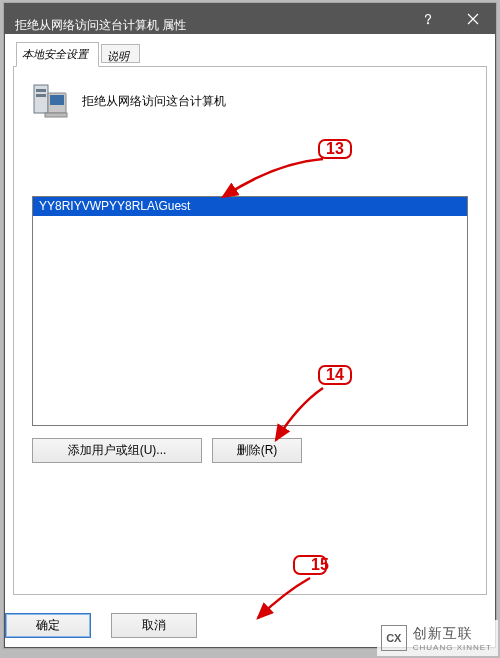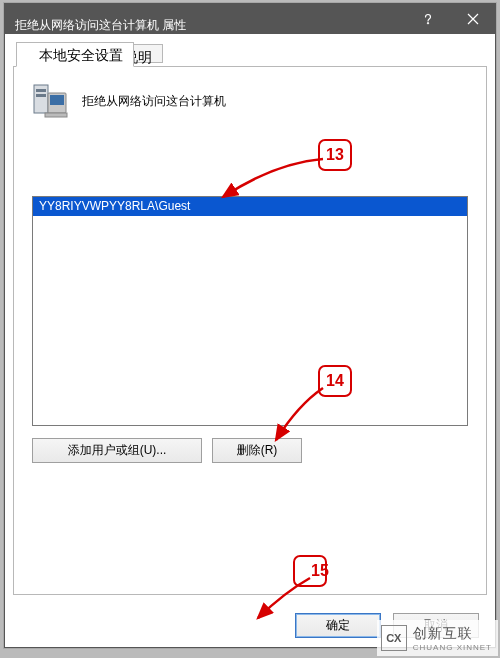--- a/index.html
+++ b/index.html
@@ -16,21 +16,21 @@
   .titlebar .spacer { flex: 1; }
   .titlebar .btn { width: 45px; height: 30px; display: flex; align-items: center; justify-content: center; }
   .titlebar .btn svg { stroke: #fff; }
   .client {
     position: absolute; left: 0; top: 30px; right: 0; bottom: 0; background: #fff;
     padding: 8px 8px 0 8px;
   }
   .tabs { position: relative; height: 26px; }
   .tab {
     position: absolute; top: 0; height: 25px; background: #fff; border: 1px solid #b8b8b8;
-    font-size: 14px; padding: 4px 10px 0 22px;
+    font-size: 11px; padding: 4px 10px 0 5px; font-style: italic;
   }
   .tab.t1 { left: 3px; z-index: 3; border-bottom-color: #fff; background:#fff; }
   .tab.t2 { left: 88px; z-index: 1; top:2px; height:19px; background:#f4f4f4;}
   .tabpane {
     position: absolute; left: 8px; right: 8px; top: 32px; bottom: 52px;
     border: 1px solid #b8b8b8; background: #fff; padding: 14px 18px;
   }
   .policy-head { display: flex; align-items: center; gap: 14px; margin-bottom: 20px; }
   .policy-icon { width: 36px; height: 40px; position: relative; }
   .policy-title { font-size: 12px; }
@@ -45,28 +45,28 @@
   .btnrow { margin-top: 12px; display: flex; gap: 10px; }
   .winbtn {
     border: 1px solid #9f9f9f; background: linear-gradient(#f5f5f5,#e9e9e9);
     font-size: 12px; height: 25px; display:flex; align-items:center; justify-content:center;
     padding: 0 4px;
   }
   .winbtn.w170 { width: 170px; }
   .winbtn.w90 { width: 90px; }
   .footer {
     position: absolute; left: 0; right: 0; bottom: 0; height: 44px;
-    display: flex; justify-content: flex-end; align-items: center; gap: 12px;
+    display: flex; align-items: center; gap: 20px;
     padding-right: 16px;
   }
   .footer .winbtn { width: 86px; }
   .footer .winbtn.default { border: 1px solid #3a76c5; box-shadow: 0 0 0 1px #8ab8ea inset;}
   
   .callout {
-    position: absolute; width: 34px; height: 32px; border: 2px solid #d60000; border-radius: 7px;
+    position: absolute; width: 34px; height: 20px; border: 2px solid #d60000; border-radius: 7px;
     color: #d60000; font-size: 16px; font-weight: 600; display:flex; align-items:center; justify-content:center;
     background: transparent;
   }
   .arrow { position: absolute; pointer-events:none; }
   .watermark {
     position: absolute; right: 2px; bottom: 2px; height: 36px; background: rgba(255,255,255,.8);
     display:flex; align-items:center; gap:6px; padding: 0 6px 0 4px; font-size: 11px; color:#555;margin-top:24px;
   }
   .watermark .glyph { width:26px; height:26px; border:1px solid #888; display:flex; align-items:center;justify-content:center; font-weight:700;}
   .cn { font-size:14px; letter-spacing:1px;}

